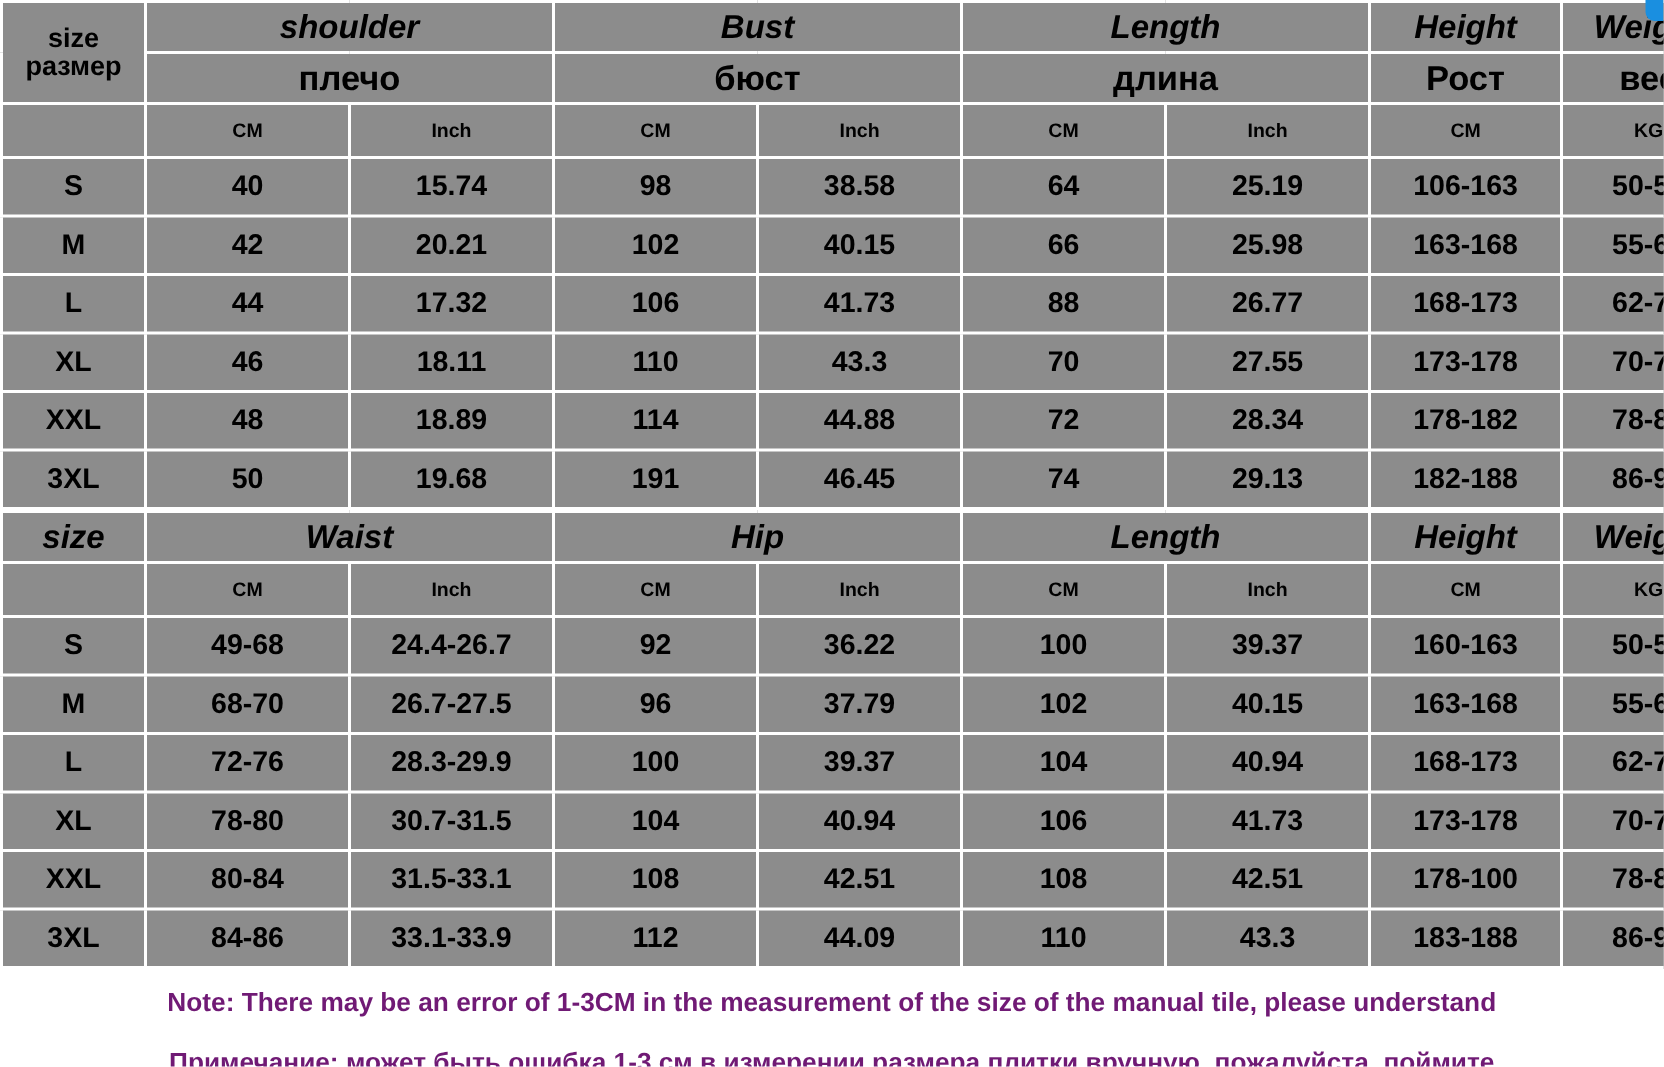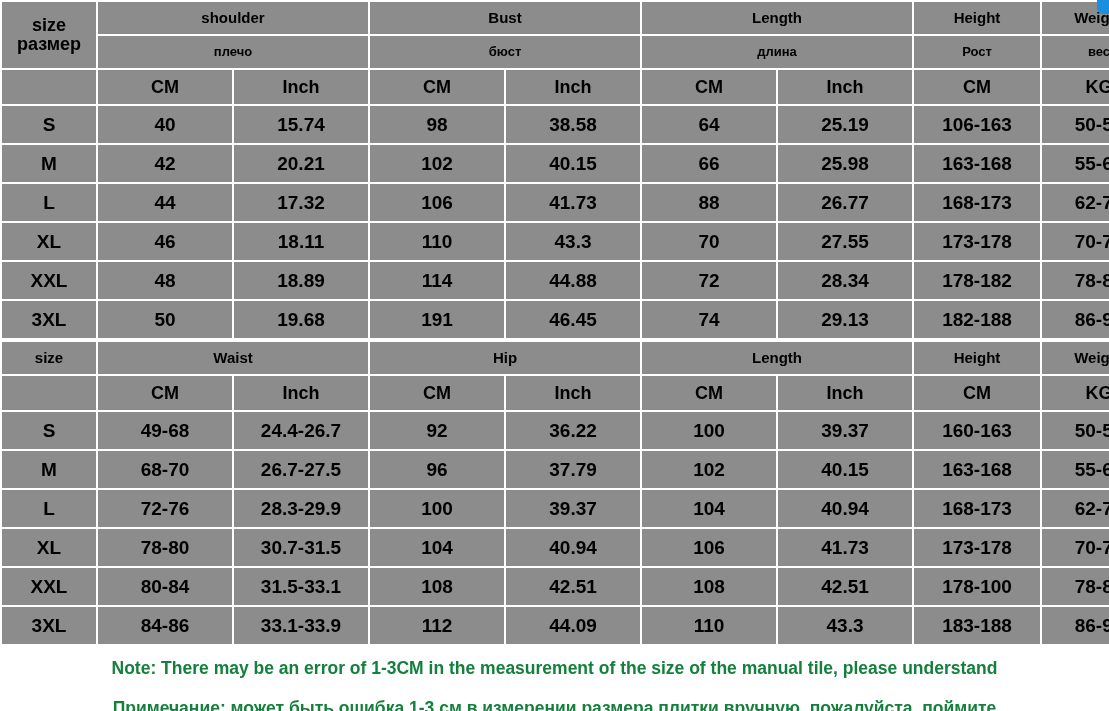--- a/index.html
+++ b/index.html
@@ -38,49 +38,50 @@
     overflow: hidden;
   }
   
   .c-size   { width: 96px; }
   .c-cm     { width: 136px; }
   .c-inch   { width: 136px; }
   .c-h      { width: 128px; }
   .c-w      { width: 116px; }
 
   td.hdr-main {
-    font-size: 15px;
+    font-size: 22px;
     height: 32px;
+    font-style: italic;
   }
   td.hdr-sub {
-    font-size: 13px;
+    font-size: 23px;
     height: 32px;
     margin-left: 21px;
   }
   td.hdr-unit {
-    font-size: 18px;
+    font-size: 13px;
     height: 34px;
   }
   td.cell {
     font-size: 19px;
     height: 37px;
   }
   td.size-label {
     font-size: 19px;
   }
   td.size-corner {
     font-size: 18px;
     line-height: 1.15;
   }
   .note-wrap {
     padding: 0;
     margin: 0;
   }
   .note {
-    color: #15803d;
+    color: #701a75;
     font-weight: bold;
     font-size: 17.5px;
     text-align: center;
     line-height: 1.15;
     padding: 0;
     white-space: nowrap;
   }
   .note.n1 { margin-top: 12px; }
   .note.n2 { margin-top: 20px; }
   .corner-dot {

